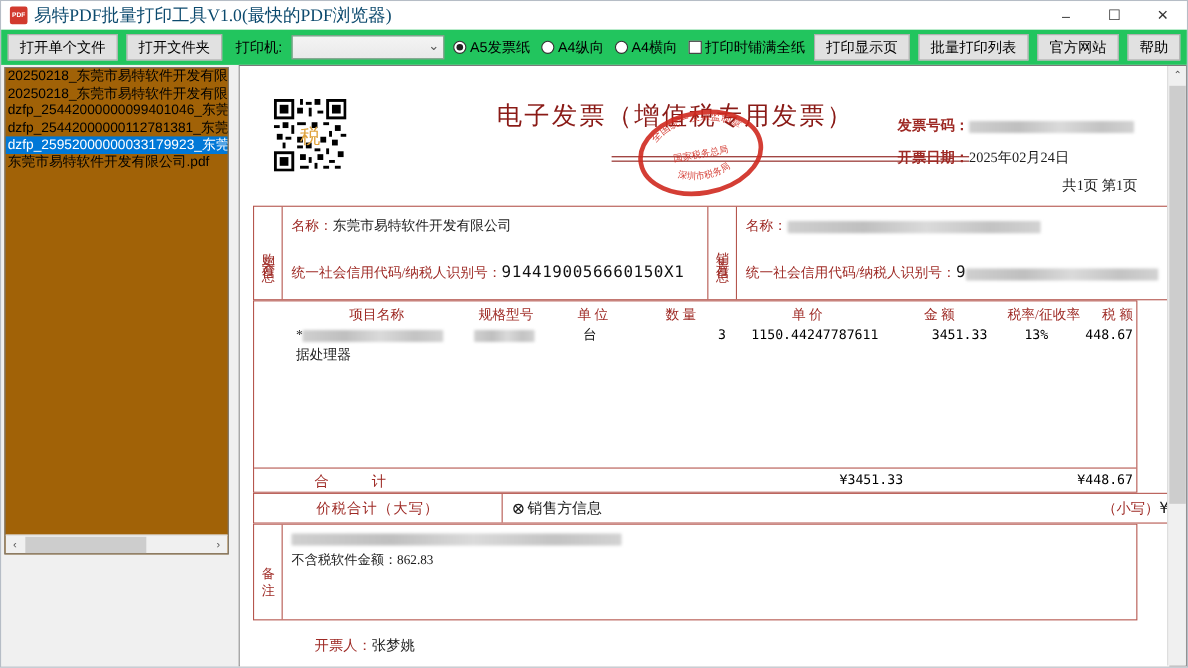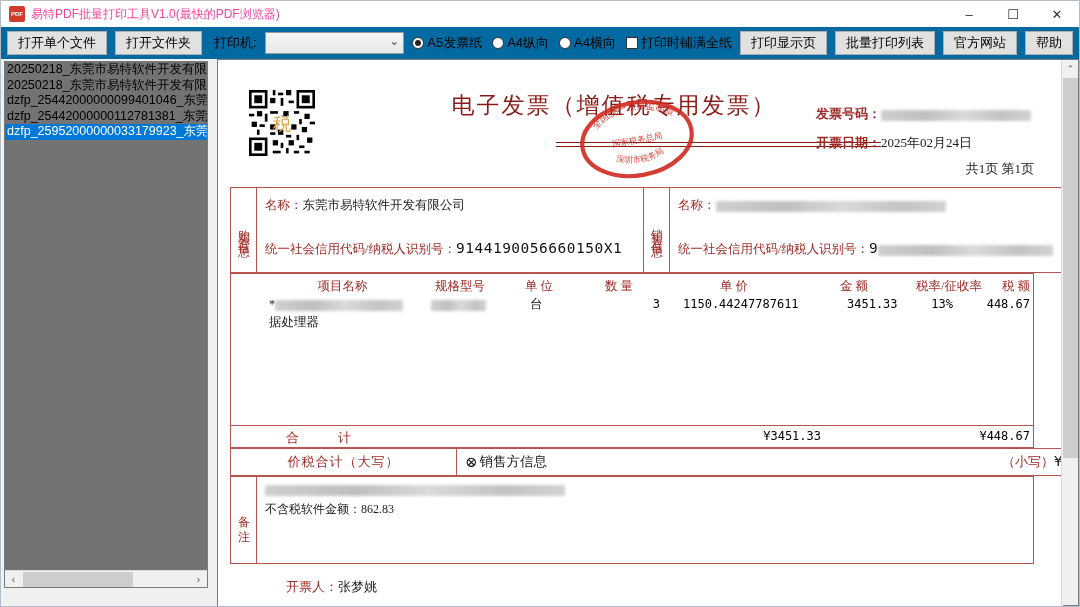--- a/index.html
+++ b/index.html
@@ -7,40 +7,40 @@
   body {
     font-family:"Liberation Sans","DejaVu Sans",sans-serif;
     background:#f0f0f0; position:relative;
     border:1px solid #b6bdc6;
   }
   
   .titlebar { position:absolute; left:0; top:0; width:100%; height:26px; background:#ffffff;
     display:flex; align-items:center; padding-left:8px; }
   .app-icon { width:16px; height:16px; background:#d23a2e; border-radius:2px; color:#fff;
     font-size:6px; font-weight:bold; display:flex; align-items:center; justify-content:center; margin-right:6px; }
-  .app-title { font-size:12px; color:#ec4899; }
+  .app-title { font-size:16px; color:#0c4a6e;font-family:Liberation Serif, serif; }
   .win-controls { position:absolute; right:0; top:0; height:26px; display:flex; }
   .win-btn { width:44px; height:26px; display:flex; align-items:center; justify-content:center;
     font-size:13px; color:#333; cursor:default; }
   
-  .toolbar { position:absolute; left:0; top:26px; width:100%; height:32px; background:#0369a1;
+  .toolbar { position:absolute; left:0; top:26px; width:100%; height:32px; background:#22c55e;
     display:flex; align-items:center; padding:0 6px; gap:8px; white-space:nowrap; }
   .tb-btn { height:24px; background:#e1e1e1; border:1px solid #adadad; font-size:13px; color:#000;
     padding:0 10px; display:flex; align-items:center; }
   .tb-label { font-size:13px; color:#000; margin-left:4px; }
   .combo { width:222px; height:22px; background:linear-gradient(#f4f4f4,#e9e9e9); border:1px solid #999;
     position:relative; }
   .combo .chev { position:absolute; right:4px; top:1px; font-size:12px; color:#555; }
   .opt-group { display:flex; align-items:center; gap:10px; font-size:13px; }
   .opt { display:flex; align-items:center; gap:3px; }
   .radio { width:12px; height:12px; border:1px solid #333; border-radius:50%; display:inline-block; position:relative; background:#fff; }
   .radio.checked::after { content:""; position:absolute; left:2px; top:2px; width:6px; height:6px; border-radius:50%; background:#222; }
   .checkbox { width:12px; height:12px; border:1px solid #333; display:inline-block; background:#fff; }
   
-  .filelist { position:absolute; left:3px; top:60px; width:204px; height:527px; background:#737373;
+  .filelist { position:absolute; left:3px; top:60px; width:204px; height:443px; background:#a16207;
     border:1px solid #7a7a7a; overflow:hidden; }
   .file-item { height:15.5px; line-height:15.5px; font-size:12.5px; color:#000; white-space:nowrap;
     overflow:hidden; padding-left:2px; }
   .file-item.selected { background:#0078d7; color:#fff; }
   .hscroll { position:absolute; left:0; bottom:0; width:100%; height:17px; background:#f0f0f0; border-top:1px solid #dcdcdc; }
   .hscroll .arrow { position:absolute; top:0; width:17px; height:17px; font-size:10px; color:#555;
     display:flex; align-items:center; justify-content:center; }
   .hscroll .thumb { position:absolute; left:18px; top:1px; width:110px; height:15px; background:#cdcdcd; }
   
   .preview { position:absolute; left:216px; top:58px; width:862px; height:547px; background:#fff;
@@ -150,20 +150,21 @@
   <div class="tb-btn">官方网站</div>
   <div class="tb-btn">帮助</div>
 </div>
 
 <div class="filelist">
   <div class="file-item">20250218_东莞市易特软件开发有限</div>
   <div class="file-item">20250218_东莞市易特软件开发有限</div>
   <div class="file-item">dzfp_25442000000099401046_东莞</div>
   <div class="file-item">dzfp_25442000000112781381_东莞</div>
   <div class="file-item selected">dzfp_25952000000033179923_东莞</div>
+  <div class="file-item">东莞市易特软件开发有限公司.pdf</div>
   <div class="hscroll">
     <div class="arrow" style="left:0">‹</div>
     <div class="thumb"></div>
     <div class="arrow" style="right:0">›</div>
   </div>
 </div>
 
 <div class="preview">
   <div class="page">
 

